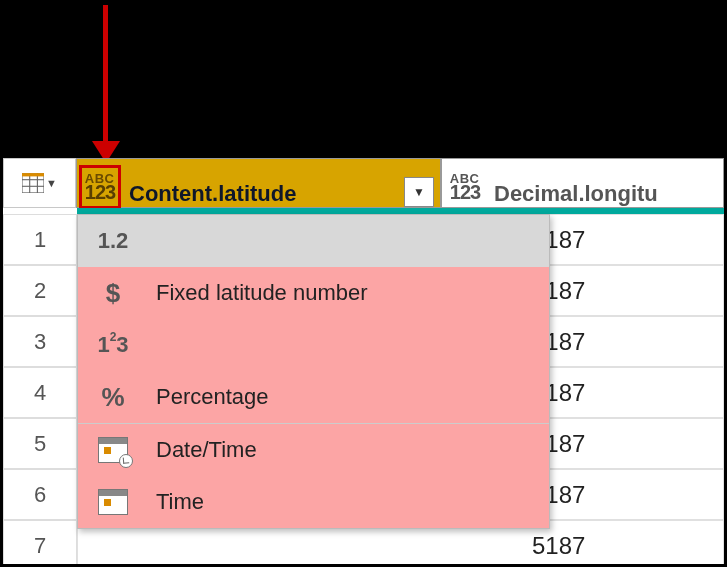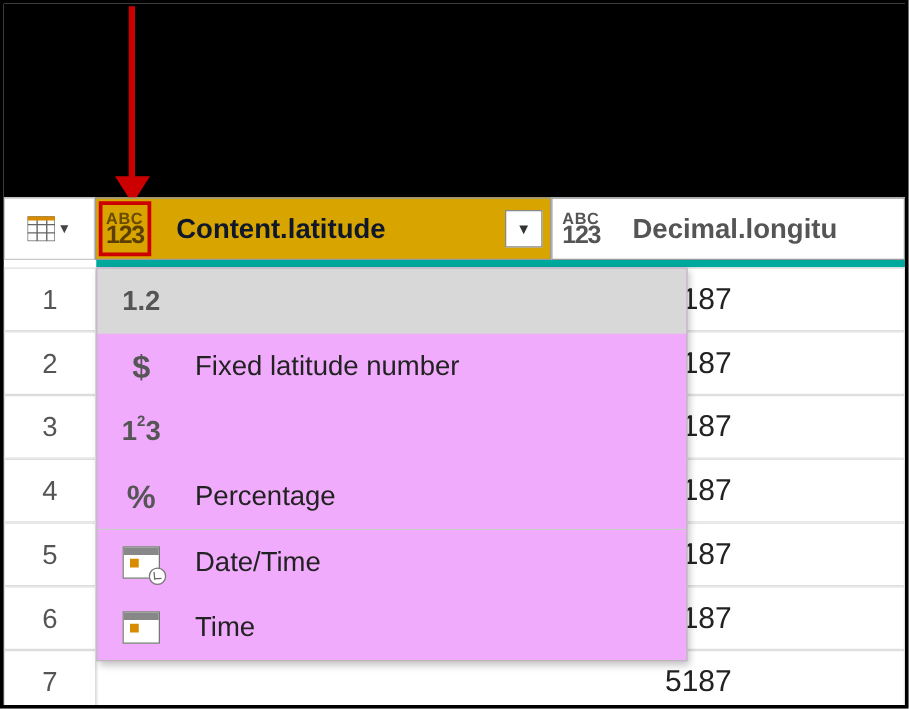--- a/index.html
+++ b/index.html
@@ -10,37 +10,37 @@
     .arrow-line { position:absolute; left:100px; top:2px; width:5px; height:140px; background:#cc0000; }
     .arrow-head { position:absolute; left:89px; top:138px; width:0; height:0; border-left:14px solid transparent; border-right:14px solid transparent; border-top:22px solid #cc0000; }
 
     .grid { position:absolute; left:0; top:155px; right:0; bottom:0; }
     .hdrrow { display:flex; height:50px; }
     .cornercell { width:74px; height:50px; border:1px solid #c8c8c8; display:flex; align-items:center; justify-content:center; background:#fff; }
     .corner-icon { display:flex; align-items:center; gap:1px; }
     .corner-icon svg { width:22px; height:20px; }
     .caret-dark { font-size:11px; color:#444; margin-left:2px; }
 
-    .colhdr { height:50px; border:1px solid #999; display:flex; align-items:center; padding:16px 4px; gap:22px; position:relative; }
+    .colhdr { height:50px; border:1px solid #999; display:flex; align-items:flex-end; padding:0 4px; gap:10px; position:relative; }
     .colhdr.sel { background:#d7a400; width:370px; }
     .colhdr.other { background:#fff; min-width:283px; }
     .colhdr .dtype { width:38px; height:40px; display:flex; align-items:center; justify-content:center; position:relative; }
     .colhdr.sel .dtype { outline:3px solid #cc0000; outline-offset:-1px; }
     .colname { font-size:22px; font-weight:600; color:#0f172a; }
     .colhdr.other .colname { color:#555; }
     .filterbtn { width:30px; height:30px; background:#fff; border:1px solid #888; display:flex; align-items:center; justify-content:center; margin-left:auto; margin-right:2px; }
     .under-accent { position:absolute; left:74px; top:50px; width:653px; height:6px; background:#00a99d; }
 
     .rows { position:absolute; left:0; top:56px; right:0; bottom:0; }
     .row { display:flex; height:51px; align-items:stretch; }
     .rownum { width:74px; border:1px solid #ddd; display:flex; align-items:center; justify-content:center; font-size:22px; color:#555; background:#fff; }
     .cell { flex:1; border:1px solid #e0e0e0; display:flex; align-items:center; padding:0 14px; font-size:24px; color:#222; background:#fff; }
 
     
-    .menu { position:absolute; left:74px; top:211px; width:473px; background:#f0abfc; border:1px solid #bbb; box-shadow:2px 3px 6px rgba(0,0,0,0.25); }
+    .menu { position:absolute; left:74px; top:211px; width:473px; background:#fca5a5; border:1px solid #bbb; box-shadow:2px 3px 6px rgba(0,0,0,0.25); }
     .menu-item { display:flex; align-items:center; height:52px; padding:0 14px; gap:22px; font-size:22px; color:#222; cursor:default; }
     .menu-item.hover { background:#d8d8d8; }
     .menu-sep { height:1px; background:#ccc; margin:0 0; }
     .menu-icon { width:42px; display:flex; align-items:center; justify-content:center; font-size:22px; color:#555; font-weight:600; position:relative; }
     .menu-label { flex:1; }
 
     .abc123 { display:flex; flex-direction:column; align-items:flex-start; line-height:0.8; font-family:Arial, sans-serif; }
     .abc123 .a { font-size:13px; font-weight:700; letter-spacing:0.5px; }
     .abc123 .n { font-size:20px; font-weight:700; letter-spacing:-1px; }
     .colhdr.sel .abc123 .a { color:#6a4b00; }

